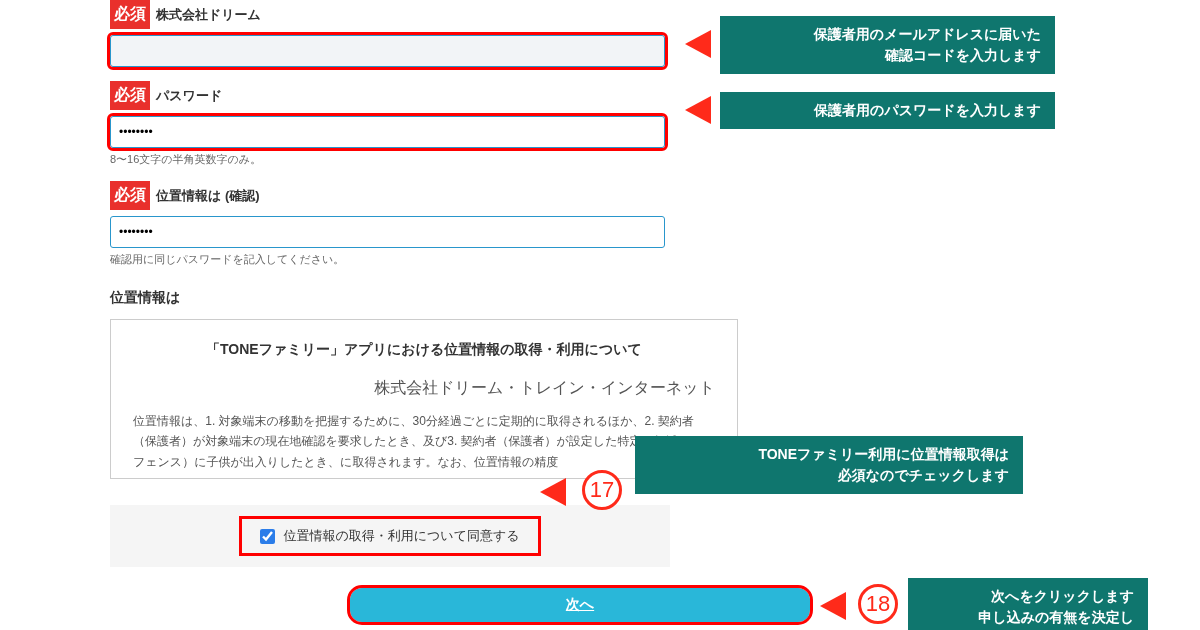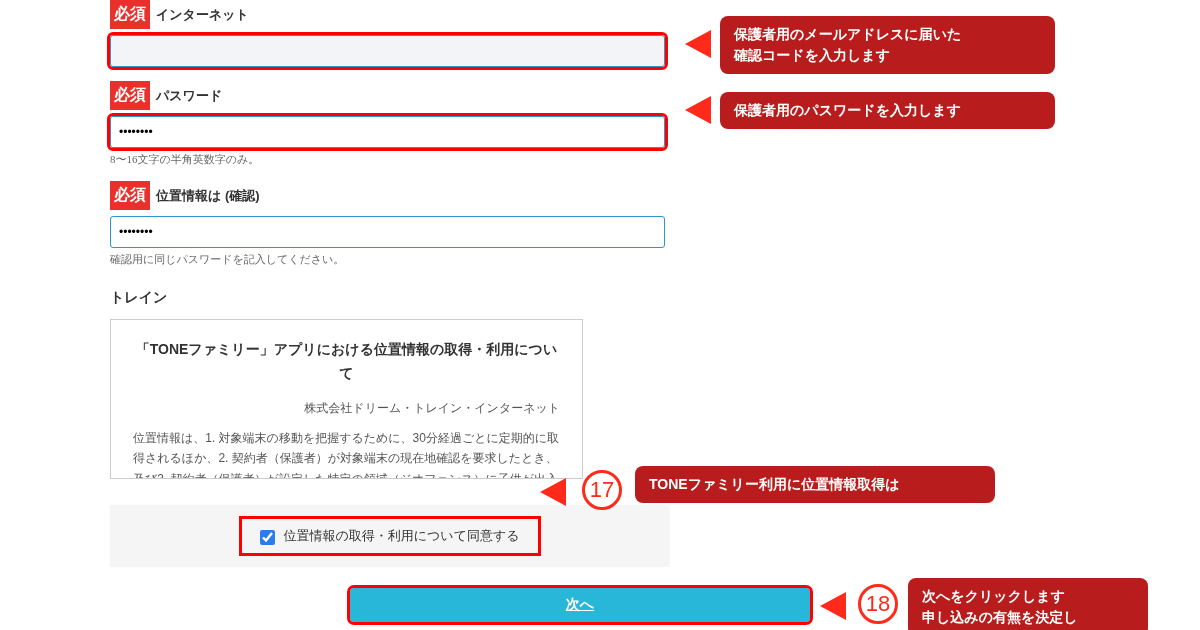--- a/index.html
+++ b/index.html
@@ -43,94 +43,92 @@
       padding: 4px 8px;
       font-size: 12px;
       background: #fff;
     }
     .text-input.gray-bg { background: #f2f4f7; }
     .highlight-box { outline: 3px solid #ff0000; }
     .help-text {
       font-size: 11px;
       color: #666;
       margin-top: 4px;
-      font-family: Liberation Serif, serif;
     }
     .section-heading {
       font-weight: bold;
       font-size: 14px;
       margin: 22px 0 12px 0;
     }
     .agreement-box {
-      width: 473px;
+      width: 628px;
       height: 160px;
       border: 1px solid #ccc;
       padding: 18px 22px 10px 22px;
       overflow-y: scroll;
       font-size: 12px;
       color: #555;
       line-height: 1.7;
     }
     .agreement-title {
       font-weight: bold;
       text-align: center;
       font-size: 14px;
       color: #333;
       margin-bottom: 12px;
     }
     .agreement-company {
       text-align: right;
-      font-size: 12px;
+      font-size: 16px;
       color: #555;
       margin-bottom: 10px;
     }
     .consent-row {
       width: 560px;
       background: #f5f5f5;
       padding: 14px 0;
       margin-top: 26px;
       display: flex;
       justify-content: center;
     }
     .consent-inner {
       outline: 3px solid #ff0000;
       padding: 8px 18px;
       display: flex;
-      align-items: flex-end;
+      align-items: center;
       gap: 8px;
     }
     .consent-inner input[type="checkbox"] {
       width: 15px; height: 15px; accent-color: #2b7de9;
     }
     .next-button {
       position: absolute;
       left: 350px;
       top: 588px;
       width: 460px;
       height: 34px;
       background: #29b7d9;
       color: #fff;
       border: none;
-      border-radius: 4px;
+      border-radius: 12px;
       font-size: 14px;
       font-weight: bold;
       cursor: pointer;
       outline: 3px solid #ff0000;
       text-decoration: underline;
     }
     .callout {
       position: absolute;
-      background: #b91c1c;
+      background: #0f766e;
       color: #fff;
       font-weight: bold;
       font-size: 14px;
       padding: 8px 14px;
-      text-align: left;
+      text-align: right;
       line-height: 1.5;
-      border-radius: 8px;
     }
     .arrow-left {
       position: absolute;
       width: 0; height: 0;
       border-top: 14px solid transparent;
       border-bottom: 14px solid transparent;
       border-right: 26px solid #ff2a1a;
     }
     .step-circle {
       position: absolute;
@@ -147,21 +145,21 @@
     }
   </style>
 </head>
 <body>
 
 <div class="form-area">
 
   <div class="field-group">
     <div class="field-label">
       <span class="required-badge">必須</span>
-      <span>インターネット</span>
+      <span>株式会社ドリーム</span>
     </div>
     <input type="text" class="text-input gray-bg highlight-box" value="" style="">
   </div>
 
   <div class="field-group">
     <div class="field-label">
       <span class="required-badge">必須</span>
       <span>パスワード</span>
     </div>
     <input type="text" class="text-input highlight-box" value="••••••••" style="">
@@ -170,21 +168,21 @@
 
   <div class="field-group">
     <div class="field-label">
       <span class="required-badge">必須</span>
       <span>位置情報は (確認)</span>
     </div>
     <input type="text" class="text-input" value="••••••••" style="">
     <div class="help-text">確認用に同じパスワードを記入してください。</div>
   </div>
 
-  <div class="section-heading">トレイン</div>
+  <div class="section-heading">位置情報は</div>
   <div class="agreement-box">
     <div class="agreement-title">「TONEファミリー」アプリにおける位置情報の取得・利用について</div>
     <div class="agreement-company">株式会社ドリーム・トレイン・インターネット</div>
     <p>位置情報は、1. 対象端末の移動を把握するために、30分経過ごとに定期的に取得されるほか、2. 契約者（保護者）が対象端末の現在地確認を要求したとき、及び3. 契約者（保護者）が設定した特定の領域（ジオフェンス）に子供が出入りしたとき、に取得されます。なお、位置情報の精度</p>
   </div>
 
   <div class="consent-row">
     <label class="consent-inner">
       <input type="checkbox" checked="" style="">
       <span>位置情報の取得・利用について同意する</span>
@@ -202,22 +200,23 @@
 
 <div class="arrow-left" style="left:685px; top:96px;"></div>
 <div class="callout" style="left:720px; top:92px; width:335px;">
   <span>保護者用のパスワードを入力します</span>
 </div>
 
 <div class="arrow-left" style="left:540px; top:478px;"></div>
 <div class="step-circle" style="left:582px; top:470px;">
   <span>17</span>
 </div>
-<div class="callout" style="left:635px; top:466px; width:360px;">
+<div class="callout" style="left:635px; top:436px; width:388px;">
   <div>TONEファミリー利用に位置情報取得は</div>
+  <div>必須なのでチェックします</div>
 </div>
 
 <div class="arrow-left" style="left:820px; top:592px;"></div>
 <div class="step-circle" style="left:858px; top:584px;">
   <span>18</span>
 </div>
 <div class="callout" style="left:908px; top:578px; width:240px;">
   <div>次へをクリックします</div>
   <div>申し込みの有無を決定し</div>
 </div>

